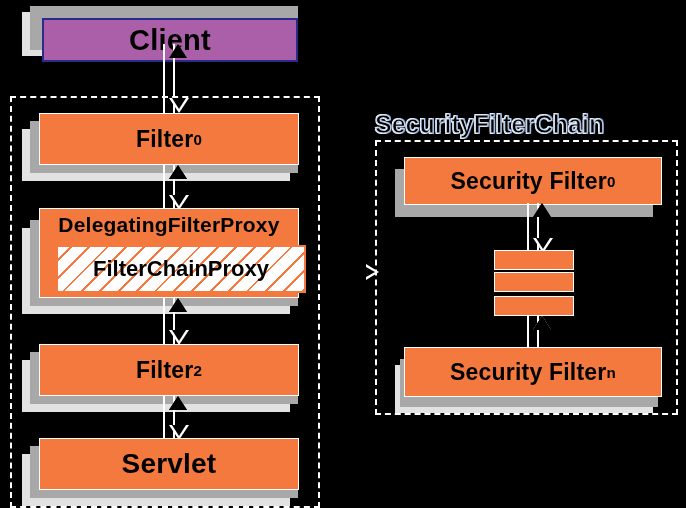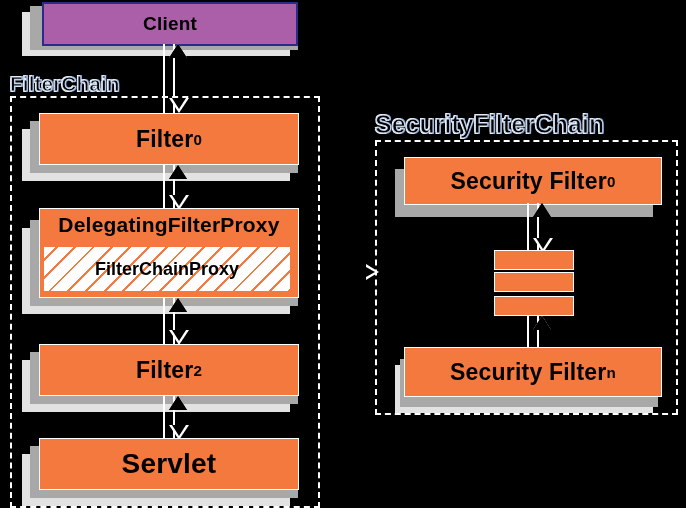--- a/index.html
+++ b/index.html
@@ -173,26 +173,25 @@
     font-weight: bold;
   }
   .lbl { display: inline-block; }
 </style>
 </head>
 <body>
 
 <div id="canvas">
 
   <div class="group-frame" style="left:10px; top:96px; width:310px; height:412px;"></div>
-  <div class="group-title" style="left:10px; top:72px; font-size:21px;">FilterChain</div>
 
   <div class="node" style="left:22px; top:0px; width:300px; height:56px;">
     <div class="shadow-far" style="left:0px; top:12px; width:268px; height:44px;"></div>
     <div class="shadow-mid" style="left:8px; top:6px; width:268px; height:44px;"></div>
-    <div class="box purple" style="left:20px; top:2px; width:256px; height:44px; font-size:19px;">
+    <div class="box purple" style="left:20px; top:18px; width:256px; height:44px; font-size:29px;">
       <span class="lbl">Client</span>
     </div>
   </div>
 
   <div class="arrow-stem" style="left:163px; top:44px; width:12px; height:69px;">
     <div class="rail l"></div>
     <div class="rail r"></div>
     <div class="head-solid-up" style="left:6px; top:0px;"></div>
     <div class="head-hollow-down" style="left:6px; bottom:0px;"></div>
   </div>
@@ -212,21 +211,21 @@
     <div class="head-solid-up" style="left:6px; top:0px;"></div>
     <div class="head-hollow-down" style="left:6px; bottom:0px;"></div>
   </div>
 
   <div class="node" style="left:22px; top:208px; width:300px; height:110px;">
     <div class="shadow-far" style="left:0px; top:20px; width:268px; height:86px;"></div>
     <div class="shadow-mid" style="left:8px; top:12px; width:268px; height:86px;"></div>
     <div class="box orange" style="left:17px; top:0px; width:260px; height:90px; font-size:21px; align-items:flex-start; padding-top:4px;">
       <span class="lbl">DelegatingFilterProxy</span>
     </div>
-    <div class="hatch" style="left:20px; top:37px; width:250px; height:48px; font-size:18px;">
+    <div class="hatch" style="left:34px; top:37px; width:250px; height:48px; font-size:22px;">
       <span class="lbl">FilterChainProxy</span>
     </div>
   </div>
 
   <div class="arrow-stem" style="left:163px; top:298px; width:12px; height:47px;">
     <div class="rail l"></div>
     <div class="rail r"></div>
     <div class="head-solid-up" style="left:6px; top:0px;"></div>
     <div class="head-hollow-down" style="left:6px; bottom:0px;"></div>
   </div>

